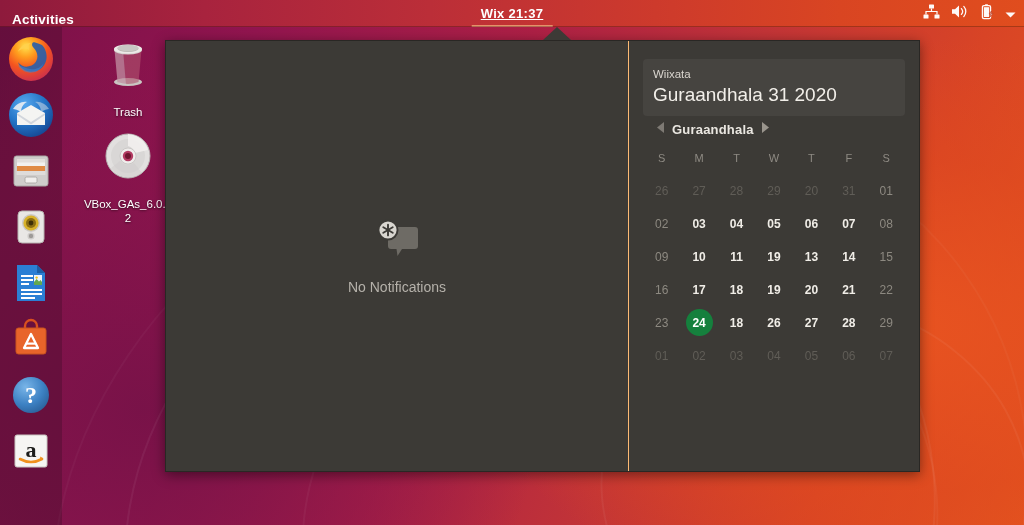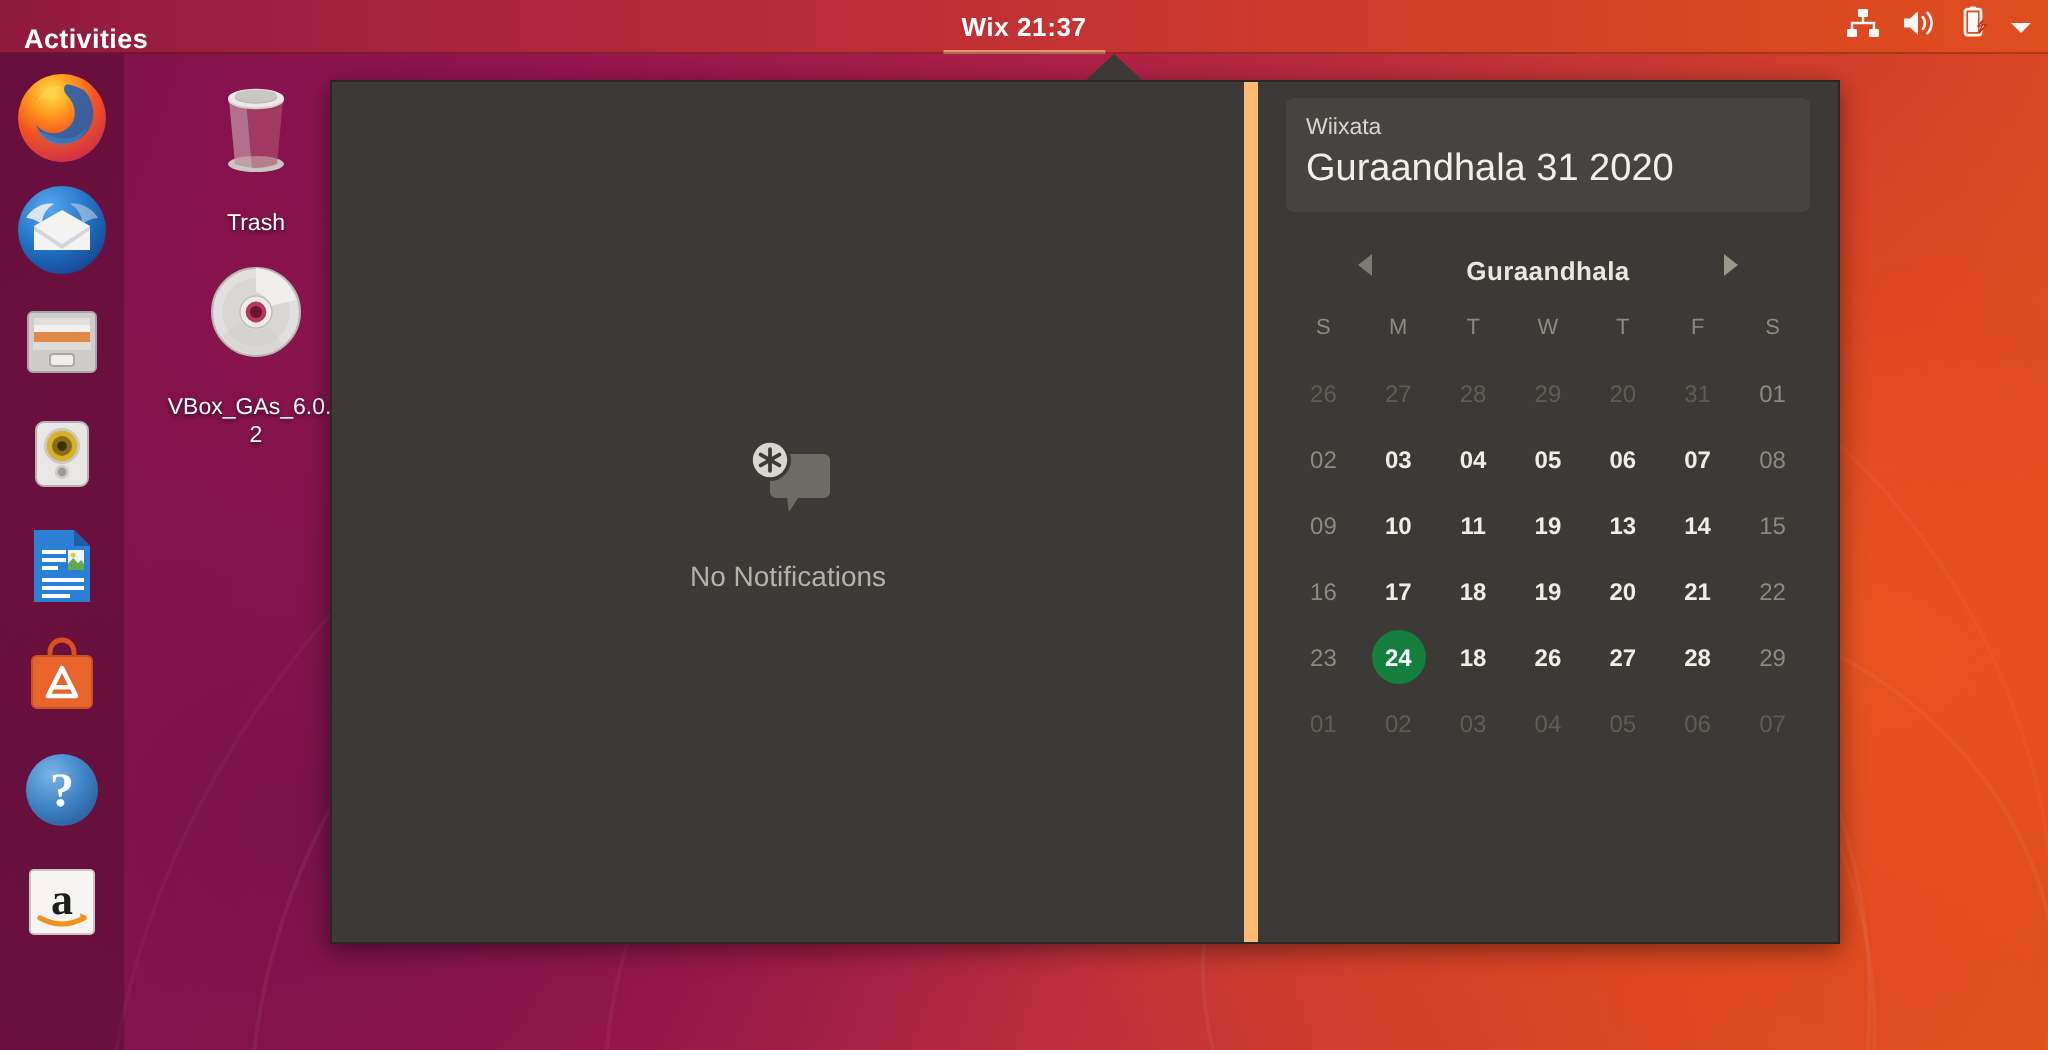--- a/index.html
+++ b/index.html
@@ -41,21 +41,21 @@
   }
   #activities {
     color:#fff; font-size:13.5px; font-weight:bold; padding:12px 10px 0 12px;
     line-height:27px; letter-spacing:0.2px; cursor:pointer;
   }
   #clock-wrap{
     position:absolute; left:50%; transform:translateX(-50%); top:0; height:27px;
     display:flex; align-items:center; cursor:pointer;
   }
   #clock {
-    color:#fff; font-size:13px; font-weight:bold; letter-spacing:0.3px;
+    color:#fff; font-size:13px; font-weight:bold; letter-spacing:0.3px;text-decoration:underline;
   }
   #clock-underline{
     position:absolute; left:-9px; right:-9px; bottom:0; height:2px; background:#e8906a;
   }
   #tray {
     position:absolute; right:8px; top:0; height:27px;
     display:flex; align-items:center; gap:11px; cursor:pointer;
   }
   .tray-ico { display:block; opacity:0.97; }
 
@@ -91,37 +91,36 @@
   #panel-arrow{
     position:absolute; left:543px; top:27px; width:0; height:0;
     border-left:14px solid transparent; border-right:14px solid transparent;
     border-bottom:13px solid #3c3a36; z-index:31;
   }
 
   
   #notif-pane {
     width:463px; display:flex; flex-direction:column;
     align-items:center; justify-content:center;
-    border-right:7px solid #fdba74;
+    border-right:1px solid #fdba74;
   }
   #notif-icon { margin-bottom:12px; }
   #notif-text { color:#b5b1aa; font-size:14px; }
 
   
-  #cal-pane { flex:1; padding:8px 14px 10px 14px; }
+  #cal-pane { flex:1; padding:18px 14px 10px 14px; }
   #date-header {
     background:#464440; border-radius:4px; padding:8px 10px 9px 10px;
   }
   #date-small { color:#d9d5ce; font-size:11.5px; line-height:14px; }
   #date-big   { color:#f2efe9; font-size:19px; line-height:25px; font-weight:300; margin-top:1px; }
 
   #month-nav {
-    display:flex; align-items:center; justify-content:center;
-    margin:18px 6px 6px 6px;
-    gap:39px;
+    display:flex; align-items:center; justify-content:flex-start;
+    margin:2px 6px 6px 6px;
   }
   .nav-arrow { cursor:pointer; padding:2px 6px; }
   #month-name { color:#eae7e1; font-size:13px; font-weight:bold; letter-spacing:0.2px; }
 
   table#cal { width:100%; border-collapse:collapse; }
   table#cal th {
     color:#8e8a83; font-size:11px; font-weight:normal; padding:6px 0 10px 0;
   }
   table#cal td {
     text-align:center; padding:0; height:33px; width:14.28%;

